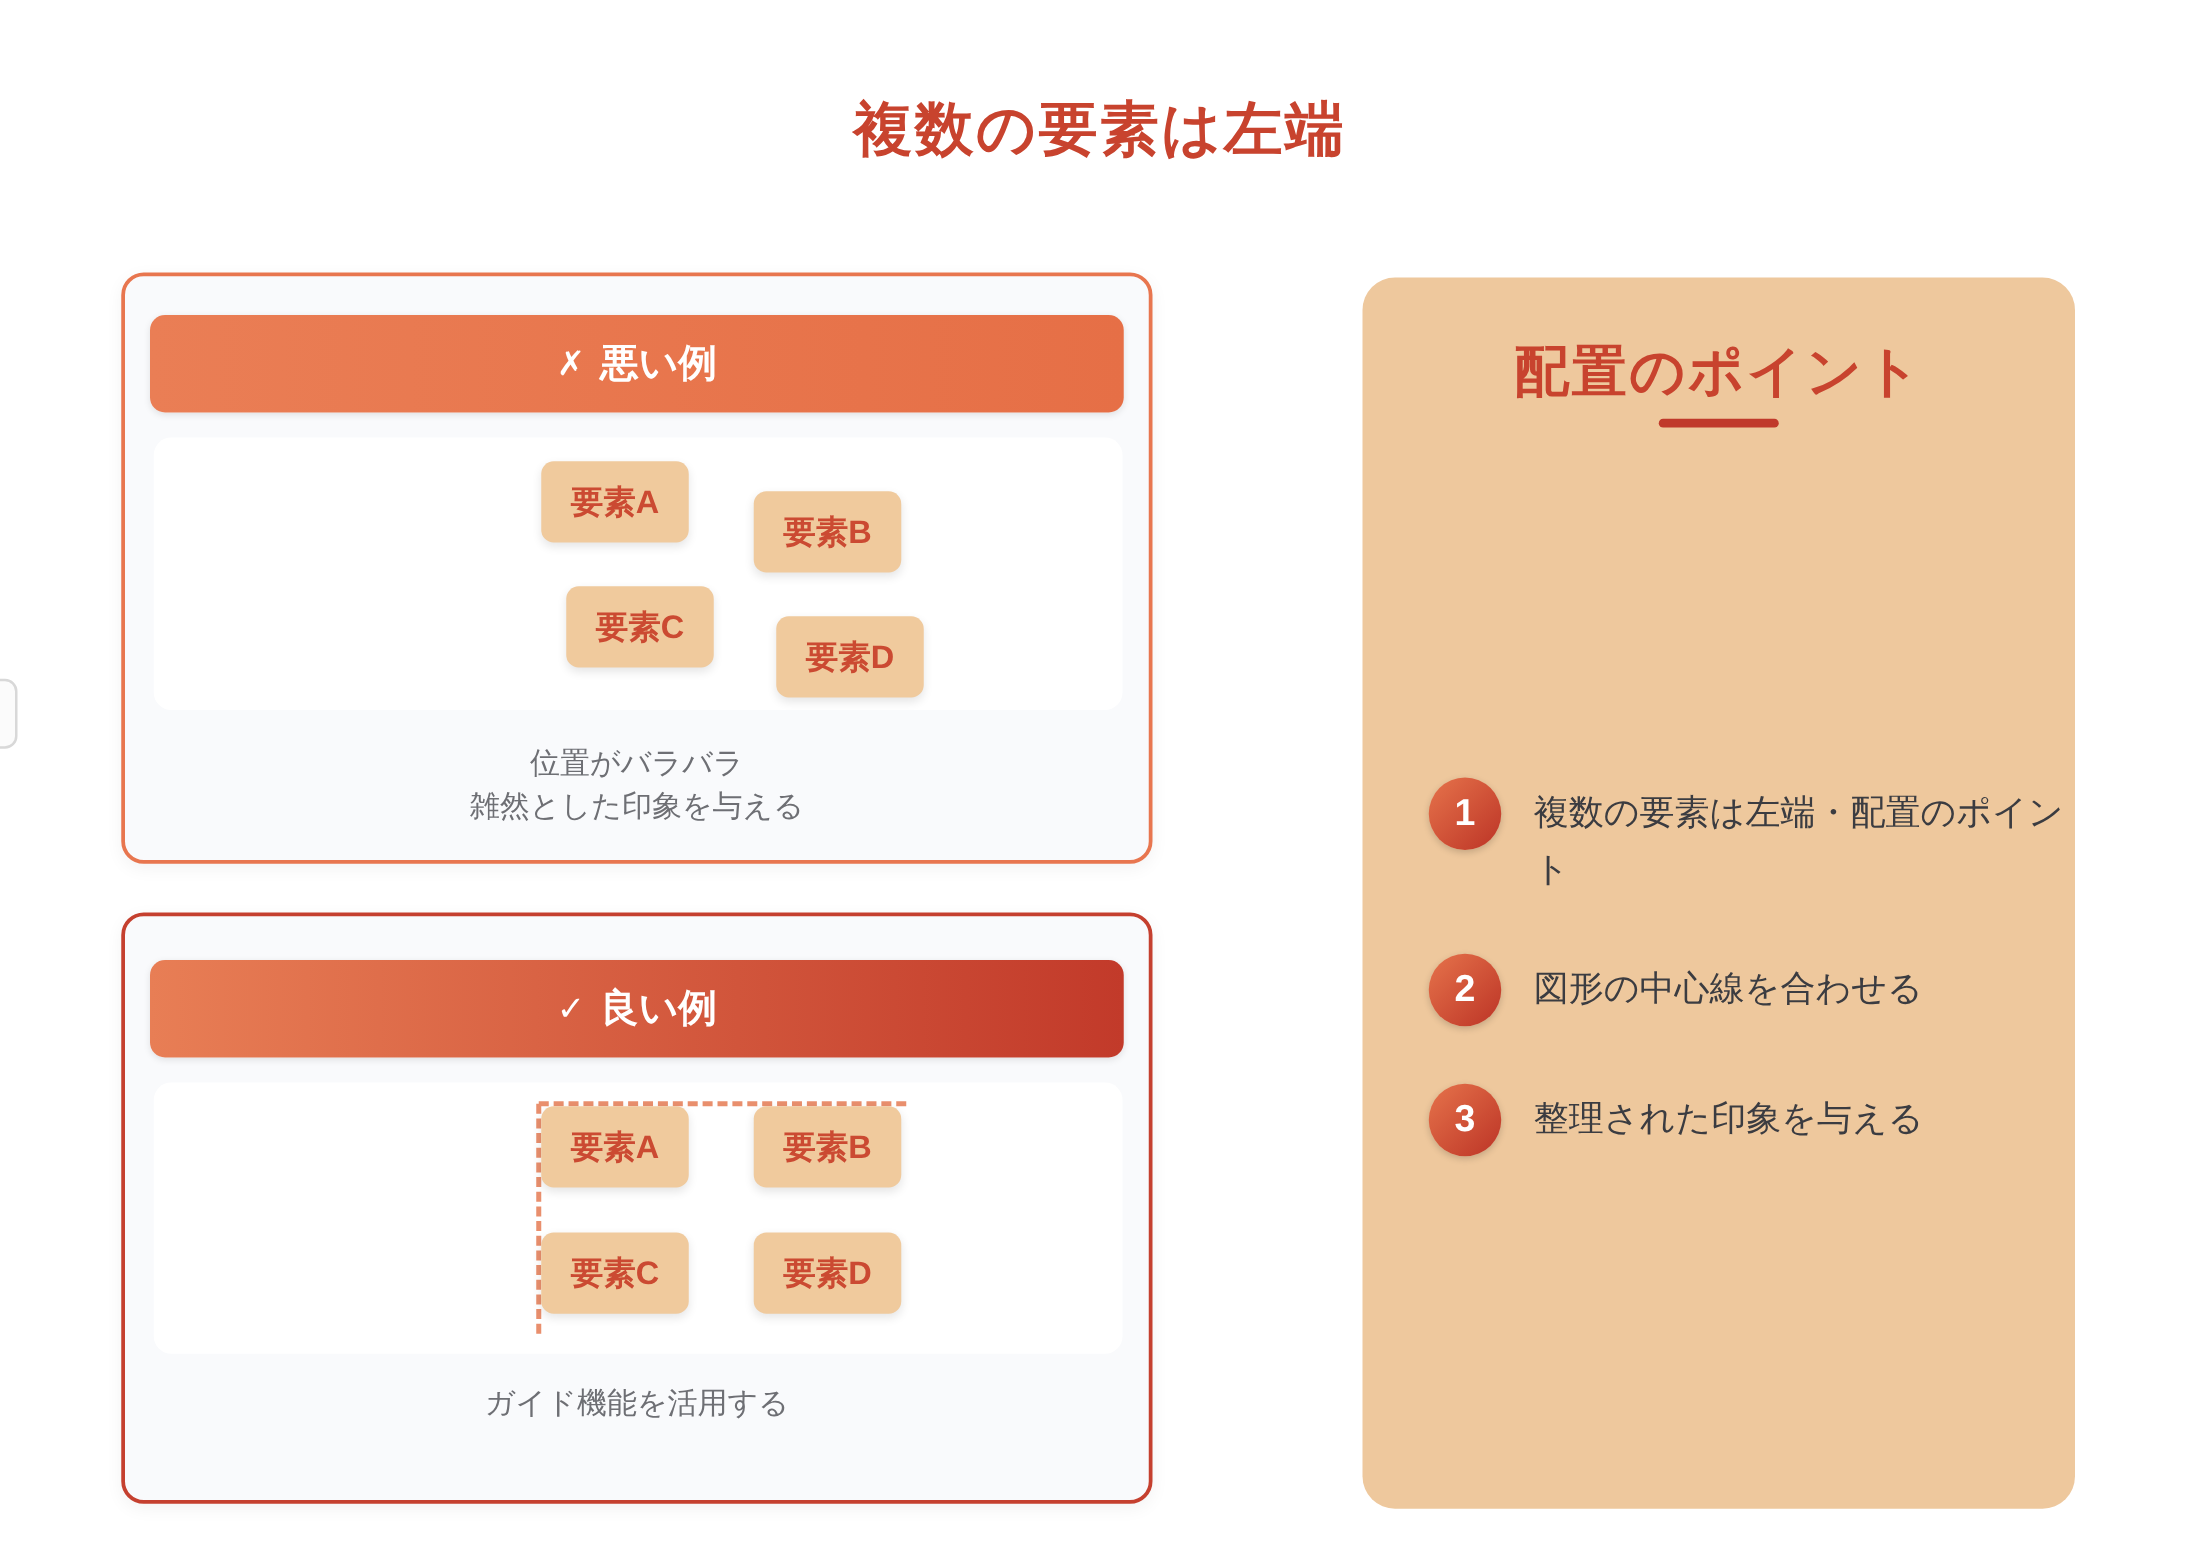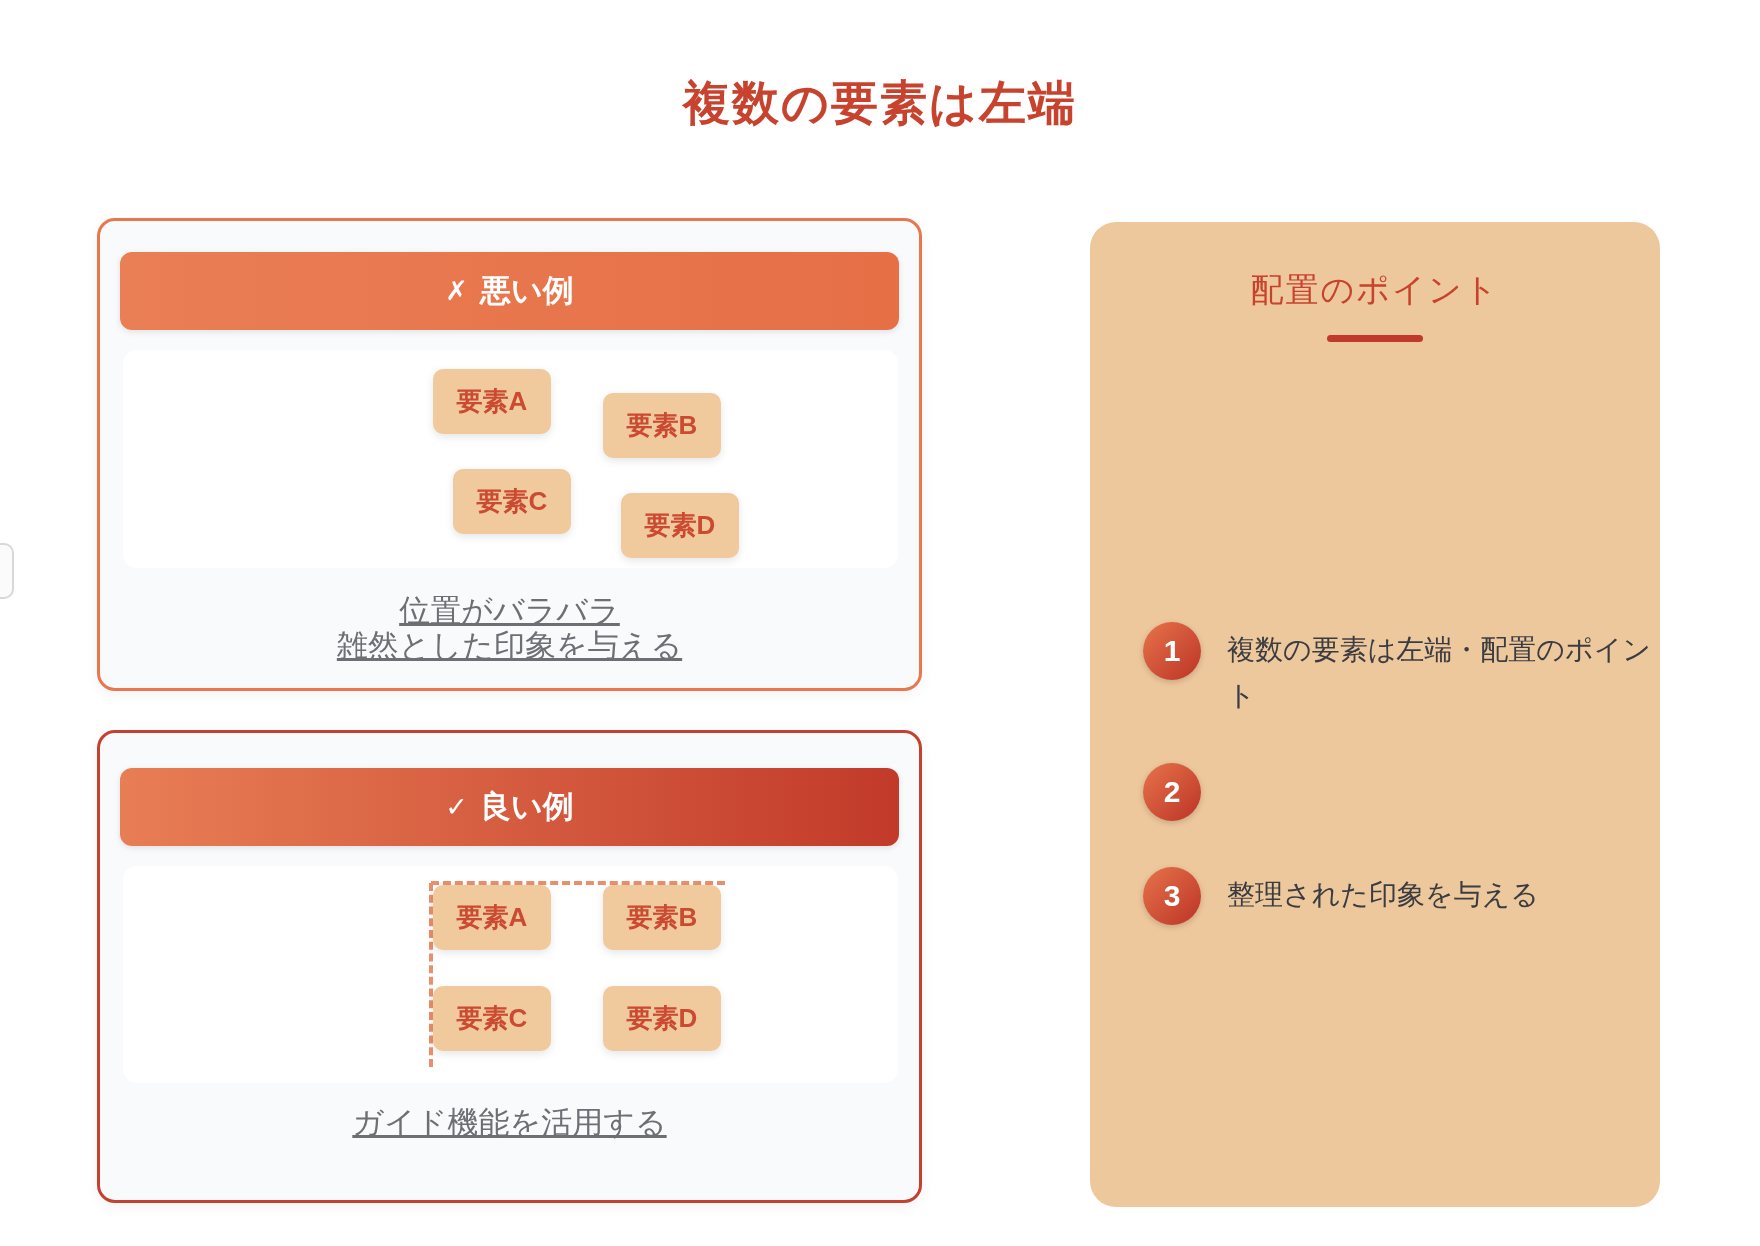--- a/index.html
+++ b/index.html
@@ -63,31 +63,31 @@
     position:absolute; left:331px; top:148px; width:294px; height:0;
     border-top:4px dashed #E98F6D;
   }
   .guide-v {
     position:absolute; left:329px; top:150px; width:0; height:184px;
     border-left:4px dashed #E98F6D;
   }
 
   .panel-caption {
     position:absolute; top:372px; left:0; width:100%;
-    text-align:center; font-size:31px; line-height:35px; color:#6E6F74;text-decoration:underline;
+    text-align:center; font-size:24px; line-height:35px; color:#6E6F74;
   }
 
   
   .points-panel {
     position:absolute; left:1090px; top:222px; width:570px; height:985px;
     background:#EEC89D; border-radius:26px;
   }
   .points-title {
     position:absolute; top:46px; left:0; width:100%;
-    text-align:center; font-size:33px; font-weight:400;
+    text-align:center; font-size:44px; font-weight:700;
     color:#C8432E; letter-spacing:2px;
   }
   .points-underline {
     position:absolute; top:113px; left:50%; transform:translateX(-50%);
     width:96px; height:7px; border-radius:4px; background:#C0392B;
   }
   .point-item {
     position:absolute; left:53px; display:flex; align-items:flex-start; gap:26px;
   }
   .point-item.p1 { top:400px; }
@@ -154,20 +154,21 @@
   <div class="points-panel">
     <div class="points-title">配置のポイント</div>
     <div class="points-underline"></div>
 
     <div class="point-item p1">
       <div class="point-badge">1</div>
       <div class="point-text">複数の要素は左端・配置のポイント</div>
     </div>
     <div class="point-item p2">
       <div class="point-badge">2</div>
+      <div class="point-text">図形の中心線を合わせる</div>
     </div>
     <div class="point-item p3">
       <div class="point-badge">3</div>
       <div class="point-text">整理された印象を与える</div>
     </div>
   </div>
 
   <div class="edge-artifact"></div>
 
 </div>

